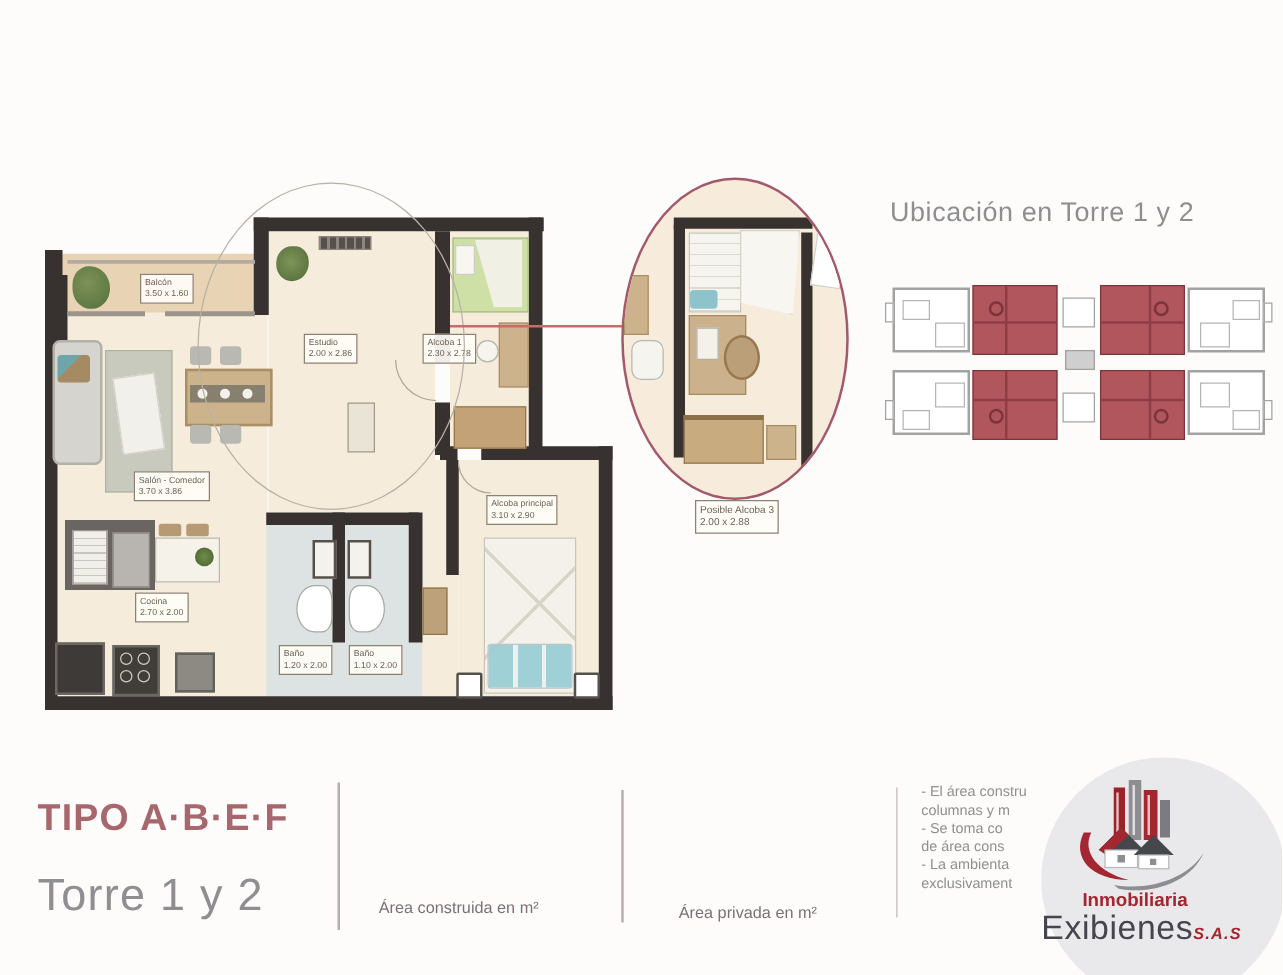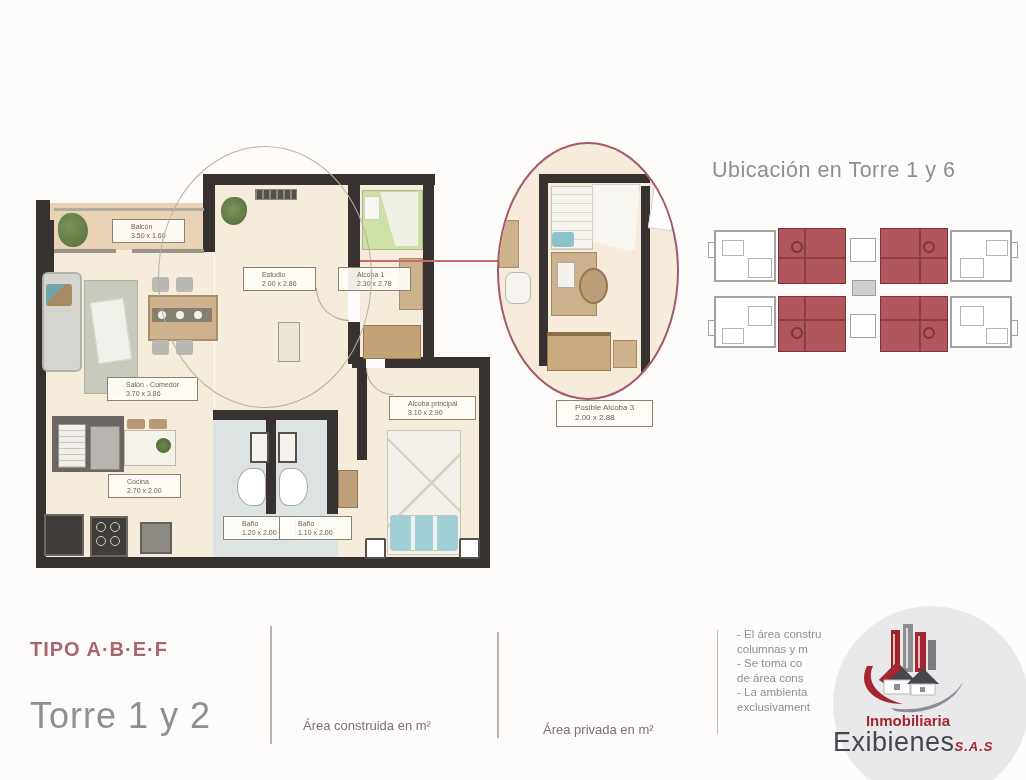--- a/index.html
+++ b/index.html
@@ -5,21 +5,21 @@
   html,body{margin:0;padding:0;background:#ffffff;}
   #canvas{position:relative;width:1026px;height:780px;background:#fdfcfb;overflow:hidden;
           font-family:"Liberation Sans", sans-serif;}
   .abs{position:absolute;}
   
   .wall{position:absolute;background:#37322f;}
   .floor{position:absolute;background:#f6ecdb;}
   .floor-tan{position:absolute;background:#e8d4b4;}
   .floor-bath{position:absolute;background:#dde2e2;}
   .lbl{position:absolute;background:rgba(255,253,248,.93);border:1px solid #8d8172;
-       color:#6e6154;font-size:7px;line-height:1.3;padding:2px 18px;z-index:30;}
+       color:#6e6154;font-size:7px;line-height:1.3;padding:2px 3px;z-index:30;}
   .lbl .nm{display:block;}
   .furn{position:absolute;}
   .arc{position:absolute;border:1px solid #b1a79a;border-radius:0 0 0 100%;
        border-top:none;border-right:none;background:transparent;}
   
   .t-white{position:absolute;background:#ffffff;border:2px solid #a2a2a2;box-sizing:border-box;}
   .t-red{position:absolute;background:#b2565e;border:1px solid #7c343b;box-sizing:border-box;}
   .t-red .vline{position:absolute;left:38%;top:0;width:2px;height:100%;background:#8d3e45;}
   .t-red .hline{position:absolute;left:0;top:52%;width:100%;height:2px;background:#8d3e45;}
   .t-red .dot{position:absolute;left:12px;top:12px;width:8px;height:8px;border-radius:50%;
@@ -186,21 +186,21 @@
     <div class="furn" style="left:6px;top:128px;width:24px;height:30px;background:#f6f4ef;border:1px solid #b9b6ad;border-radius:8px;"></div>
     <div class="furn" style="left:48px;top:188px;width:62px;height:34px;background:#c8ab7f;border:1px solid #97794f;border-top:4px solid #8a6f47;"></div>
     <div class="furn" style="left:114px;top:196px;width:22px;height:26px;background:#cdb38c;border:1px solid #a48a60;"></div>
   </div>
 
   <div class="lbl" style="left:556px;top:400px;font-size:8px;z-index:45;">
     <span class="nm">Posible Alcoba 3</span>
     <span class="nm">2.00 x 2.88</span>
   </div>
 
-  <div class="abs" style="left:712px;top:158px;font-size:21.5px;color:#8e8e90;letter-spacing:.5px;">Ubicación en Torre 1 y 6</div>
+  <div class="abs" style="left:712px;top:158px;font-size:21.5px;color:#8e8e90;letter-spacing:.5px;">Ubicación en Torre 1 y 2</div>
 
   <div class="abs" style="left:712px;top:208px;width:302px;height:152px;">
 
     <div class="t-white" style="left:2px;top:22px;width:62px;height:52px;">
       <div class="t-inner" style="left:6px;top:8px;width:20px;height:14px;"></div>
       <div class="t-inner" style="left:32px;top:26px;width:22px;height:18px;"></div>
     </div>
     <div class="t-red" style="left:66px;top:20px;width:68px;height:56px;">
       <div class="vline"></div>
       <div class="hline"></div>
@@ -238,21 +238,21 @@
       <div class="t-inner" style="left:34px;top:30px;width:20px;height:14px;"></div>
       <div class="t-inner" style="left:8px;top:8px;width:22px;height:18px;"></div>
     </div>
 
     <div class="t-core" style="left:-4px;top:34px;width:7px;height:16px;"></div>
     <div class="t-core" style="left:299px;top:34px;width:7px;height:16px;"></div>
     <div class="t-core" style="left:-4px;top:112px;width:7px;height:16px;"></div>
     <div class="t-core" style="left:299px;top:112px;width:7px;height:16px;"></div>
   </div>
 
-  <div class="abs" style="left:30px;top:638px;font-size:20px;font-weight:600;color:#a8666d;letter-spacing:1px;">TIPO A·B·E·F</div>
+  <div class="abs" style="left:30px;top:638px;font-size:30px;font-weight:600;color:#a8666d;letter-spacing:1px;">TIPO A·B·E·F</div>
   <div class="abs" style="left:30px;top:695px;font-size:36px;font-weight:400;color:#8f8f91;letter-spacing:1px;">Torre 1 y 2</div>
 
   <div class="vdiv" style="left:270px;top:626px;width:2px;height:118px;"></div>
 
   <div class="cap" style="left:303px;top:718px;">Área construida en m²</div>
 
   <div class="vdiv" style="left:497px;top:632px;width:2px;height:106px;"></div>
 
   <div class="cap" style="left:527px;top:722px;margin-left:16px;">Área privada en m²</div>
 

